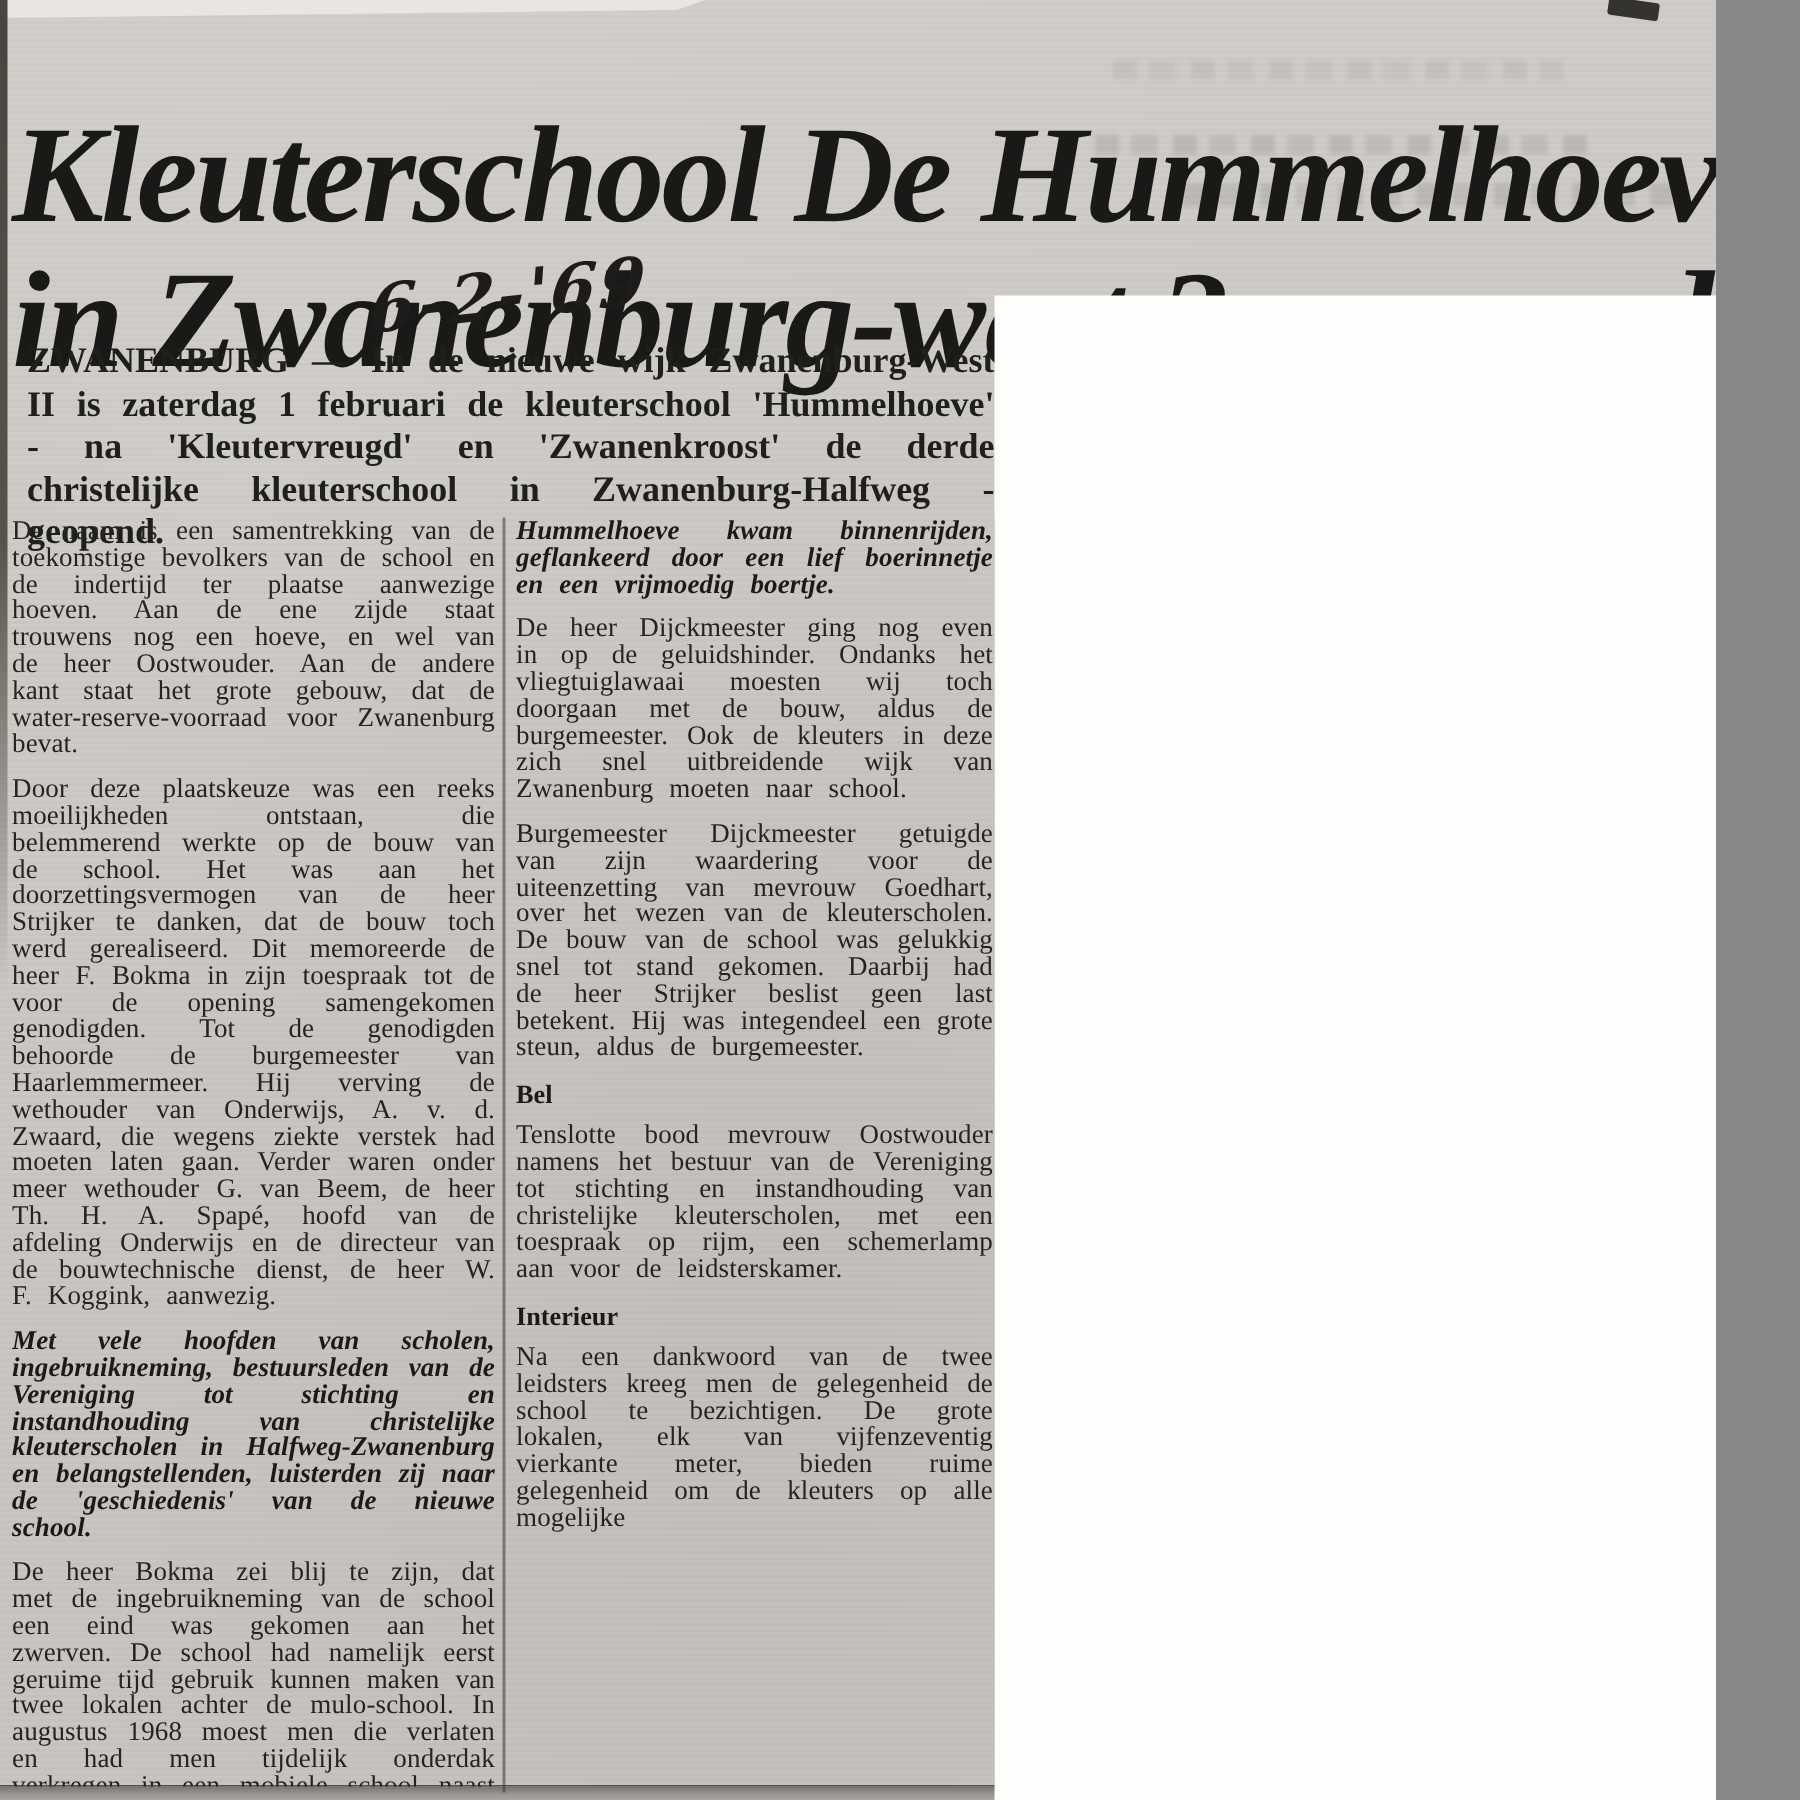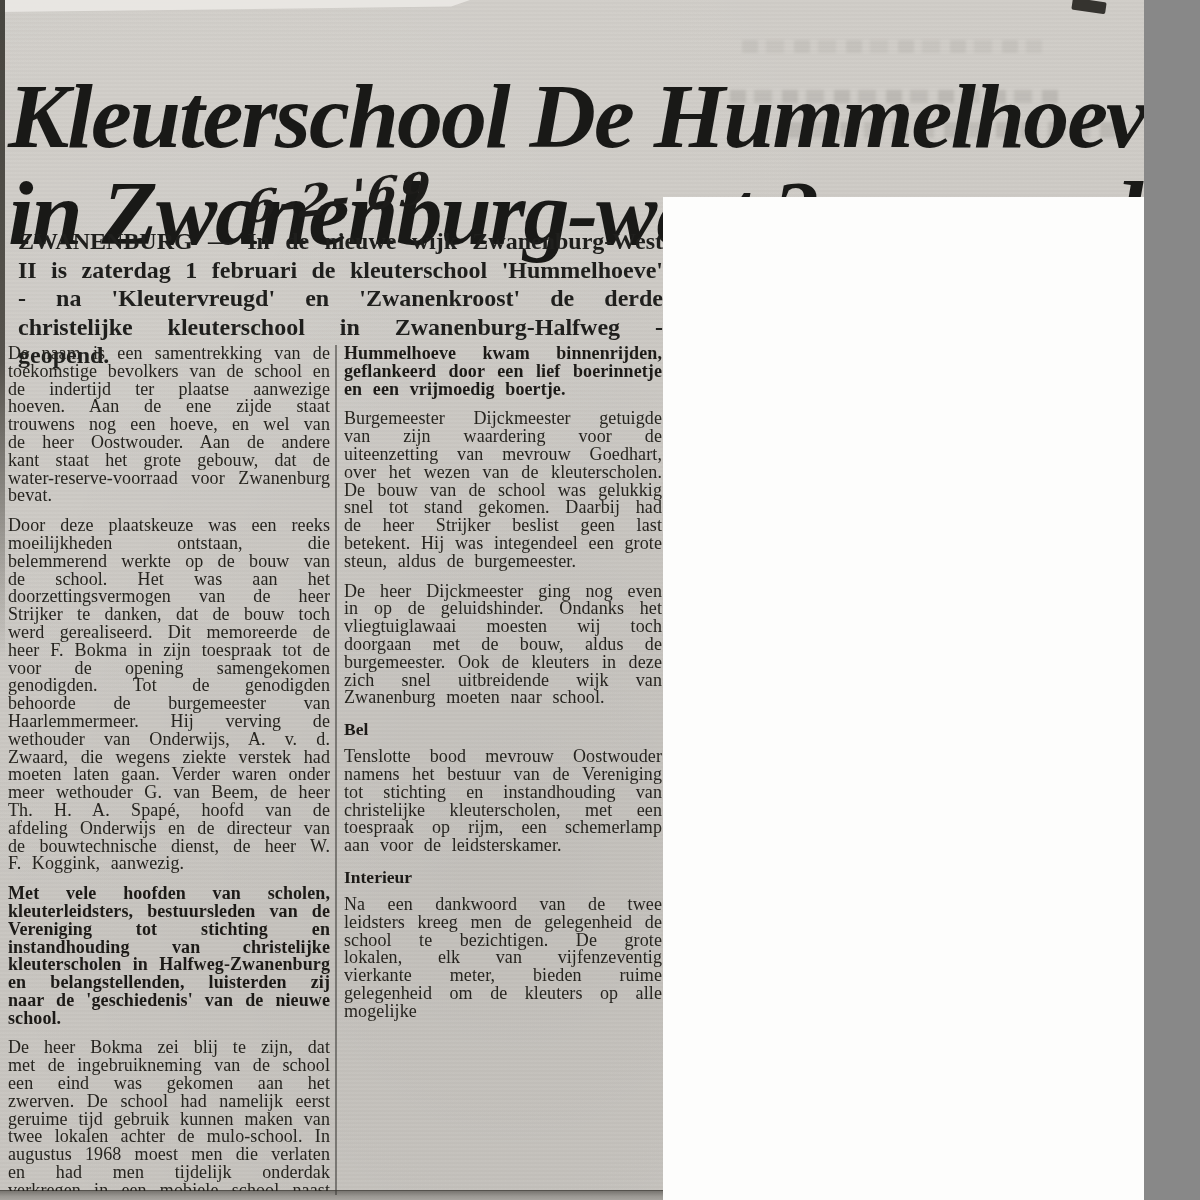--- a/index.html
+++ b/index.html
@@ -46,21 +46,21 @@
   
   .col{position:absolute;top:345px;z-index:2;overflow:hidden;}
   .col-left{left:8px;width:322px;height:846px;}
   .col-right{left:344px;width:318px;height:855px;}
   .col-divider{position:absolute;left:335px;top:345px;width:2px;height:850px;
     background:rgba(60,58,54,0.55);z-index:2;}
   .col-divider-right{position:absolute;left:663px;top:345px;width:2px;height:850px;
     background:rgba(60,58,54,0.5);z-index:2;}
   .body-p{margin:0 0 12px 0;font-size:18px;line-height:17.8px;text-align:justify;
     word-spacing:6px;letter-spacing:0.1px;color:#26241f;}
-  .bold-p{font-weight:700;color:#1c1a17;}
+  .bold-p{font-weight:700;color:#1c1a17;font-style:italic;}
   .subhead{margin:10px 16px 8px 0;font-size:17.5px;font-weight:700;color:#1c1a17;}
   
   .white-block{position:absolute;left:663px;top:197px;width:537px;height:1003px;
     background:#fdfdfc;z-index:3;}
 </style>
 </head>
 <body>
 
 <div class="page">
 
@@ -82,28 +82,28 @@
   <div class="handwritten">6-2-'69</div>
 
   <p class="lead">ZWANENBURG — In de nieuwe wijk Zwanenburg-West II is zaterdag 1 februari de kleuterschool 'Hummelhoeve' - na 'Kleutervreugd' en 'Zwanenkroost' de derde christelijke kleuterschool in Zwanenburg-Halfweg - geopend.</p>
 
   <div class="col-divider"></div>
   <div class="col-divider-right"></div>
 
   <div class="col col-left">
     <p class="body-p">De naam is een samentrekking van de toekomstige bevolkers van de school en de indertijd ter plaatse aanwezige hoeven. Aan de ene zijde staat trouwens nog een hoeve, en wel van de heer Oostwouder. Aan de andere kant staat het grote gebouw, dat de water-reserve-voorraad voor Zwanenburg bevat.</p>
     <p class="body-p">Door deze plaatskeuze was een reeks moeilijkheden ontstaan, die belemmerend werkte op de bouw van de school. Het was aan het doorzettingsvermogen van de heer Strijker te danken, dat de bouw toch werd gerealiseerd. Dit memoreerde de heer F. Bokma in zijn toespraak tot de voor de opening samengekomen genodigden. Tot de genodigden behoorde de burgemeester van Haarlemmermeer. Hij verving de wethouder van Onderwijs, A. v. d. Zwaard, die wegens ziekte verstek had moeten laten gaan. Verder waren onder meer wethouder G. van Beem, de heer Th. H. A. Spapé, hoofd van de afdeling Onderwijs en de directeur van de bouwtechnische dienst, de heer W. F. Koggink, aanwezig.</p>
-    <p class="body-p bold-p">Met vele hoofden van scholen, kleuterleidsters, bestuursleden van de Vereniging tot stichting en instandhouding van christelijke kleuterscholen in Halfweg-Zwanenburg en belangstellenden, luisterden zij naar de 'geschiedenis' van de nieuwe school.</p>
+    <p class="body-p bold-p">Met vele hoofden van scholen, ingebruikneming, bestuursleden van de Vereniging tot stichting en instandhouding van christelijke kleuterscholen in Halfweg-Zwanenburg en belangstellenden, luisterden zij naar de 'geschiedenis' van de nieuwe school.</p>
     <p class="body-p">De heer Bokma zei blij te zijn, dat met de ingebruikneming van de school een eind was gekomen aan het zwerven. De school had namelijk eerst geruime tijd gebruik kunnen maken van twee lokalen achter de mulo-school. In augustus 1968 moest men die verlaten en had men tijdelijk onderdak verkregen in een mobiele school naast de openbare lagere school. In november had men reeds een lokaal in het nieuwe gebouw in gebruik genomen.</p>
   </div>
 
   <div class="col col-right">
     <p class="body-p bold-p">Hummelhoeve kwam binnenrijden, geflankeerd door een lief boerinnetje en een vrijmoedig boertje.</p>
+    <p class="body-p">De heer Dijckmeester ging nog even in op de geluidshinder. Ondanks het vliegtuiglawaai moesten wij toch doorgaan met de bouw, aldus de burgemeester. Ook de kleuters in deze zich snel uitbreidende wijk van Zwanenburg moeten naar school.</p>
     <p class="body-p">Burgemeester Dijckmeester getuigde van zijn waardering voor de uiteenzetting van mevrouw Goedhart, over het wezen van de kleuterscholen. De bouw van de school was gelukkig snel tot stand gekomen. Daarbij had de heer Strijker beslist geen last betekent. Hij was integendeel een grote steun, aldus de burgemeester.</p>
-    <p class="body-p">De heer Dijckmeester ging nog even in op de geluidshinder. Ondanks het vliegtuiglawaai moesten wij toch doorgaan met de bouw, aldus de burgemeester. Ook de kleuters in deze zich snel uitbreidende wijk van Zwanenburg moeten naar school.</p>
     <h3 class="subhead">Bel</h3>
     <p class="body-p">Tenslotte bood mevrouw Oostwouder namens het bestuur van de Vereniging tot stichting en instandhouding van christelijke kleuterscholen, met een toespraak op rijm, een schemerlamp aan voor de leidsterskamer.</p>
     <h3 class="subhead">Interieur</h3>
     <p class="body-p">Na een dankwoord van de twee leidsters kreeg men de gelegenheid de school te bezichtigen. De grote lokalen, elk van vijfenzeventig vierkante meter, bieden ruime gelegenheid om de kleuters op alle mogelijke</p>
   </div>
 
   <div class="white-block"></div>
 
 </div>
 

